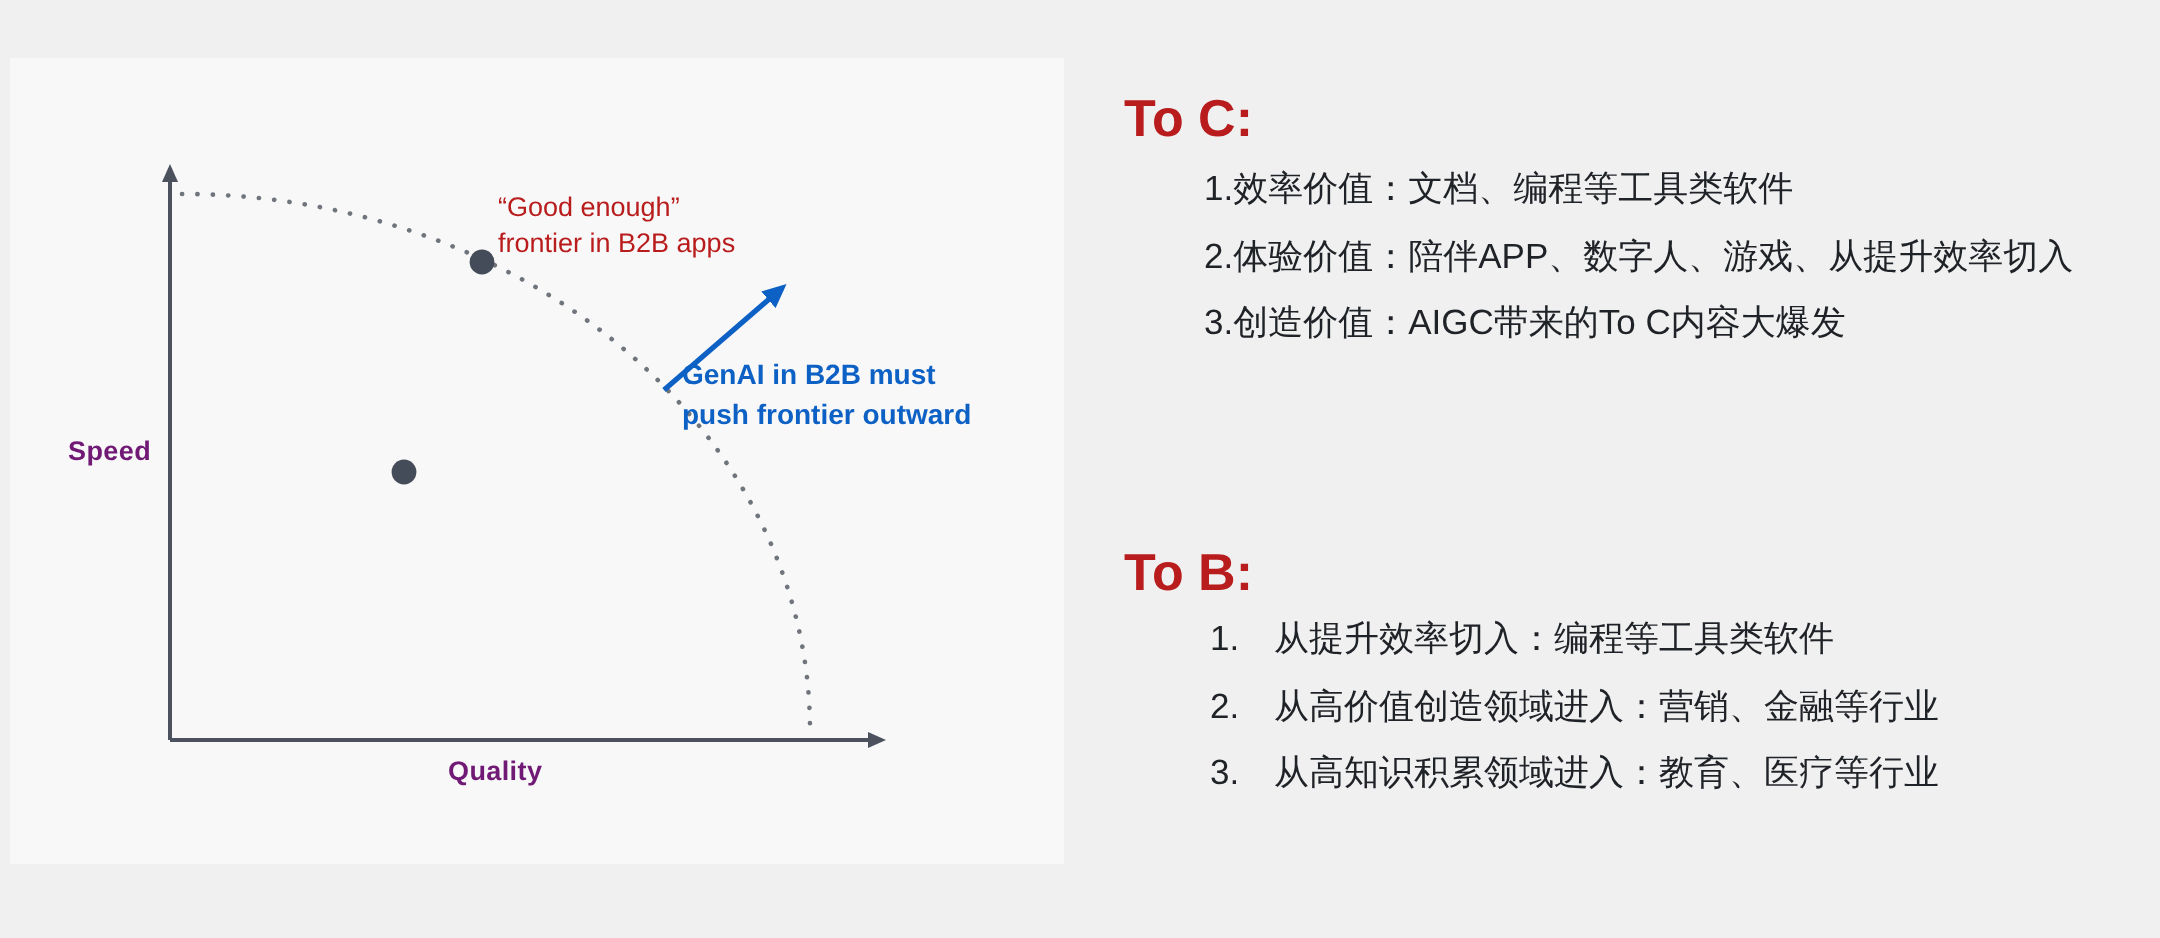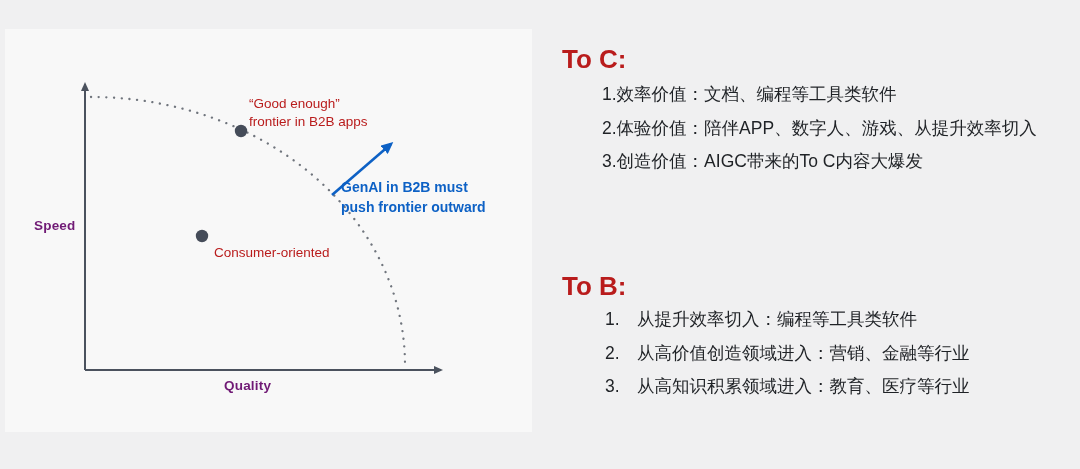--- a/index.html
+++ b/index.html
@@ -89,21 +89,20 @@
 
     <div class="axis-label" style="left:29px; top:189px;">Speed</div>
     <div class="axis-label" style="left:219px; top:349px;">Quality</div>
 
     <div class="point-label" style="left:244px; top:66px;">
       <div>“Good enough”</div>
       <div>frontier in B2B apps</div>
     </div>
 
     <div class="point-label" style="left:209px; top:215px;">
-      <div>Consumer-oriented</div>
     </div>
 
     <div class="arrow-note" style="left:336px; top:149px;">
       <div>GenAI in B2B must</div>
       <div>push frontier outward</div>
     </div>
 
   </div>
 
   <div class="section-header" style="left:562px; top:44px;">To C:</div>

